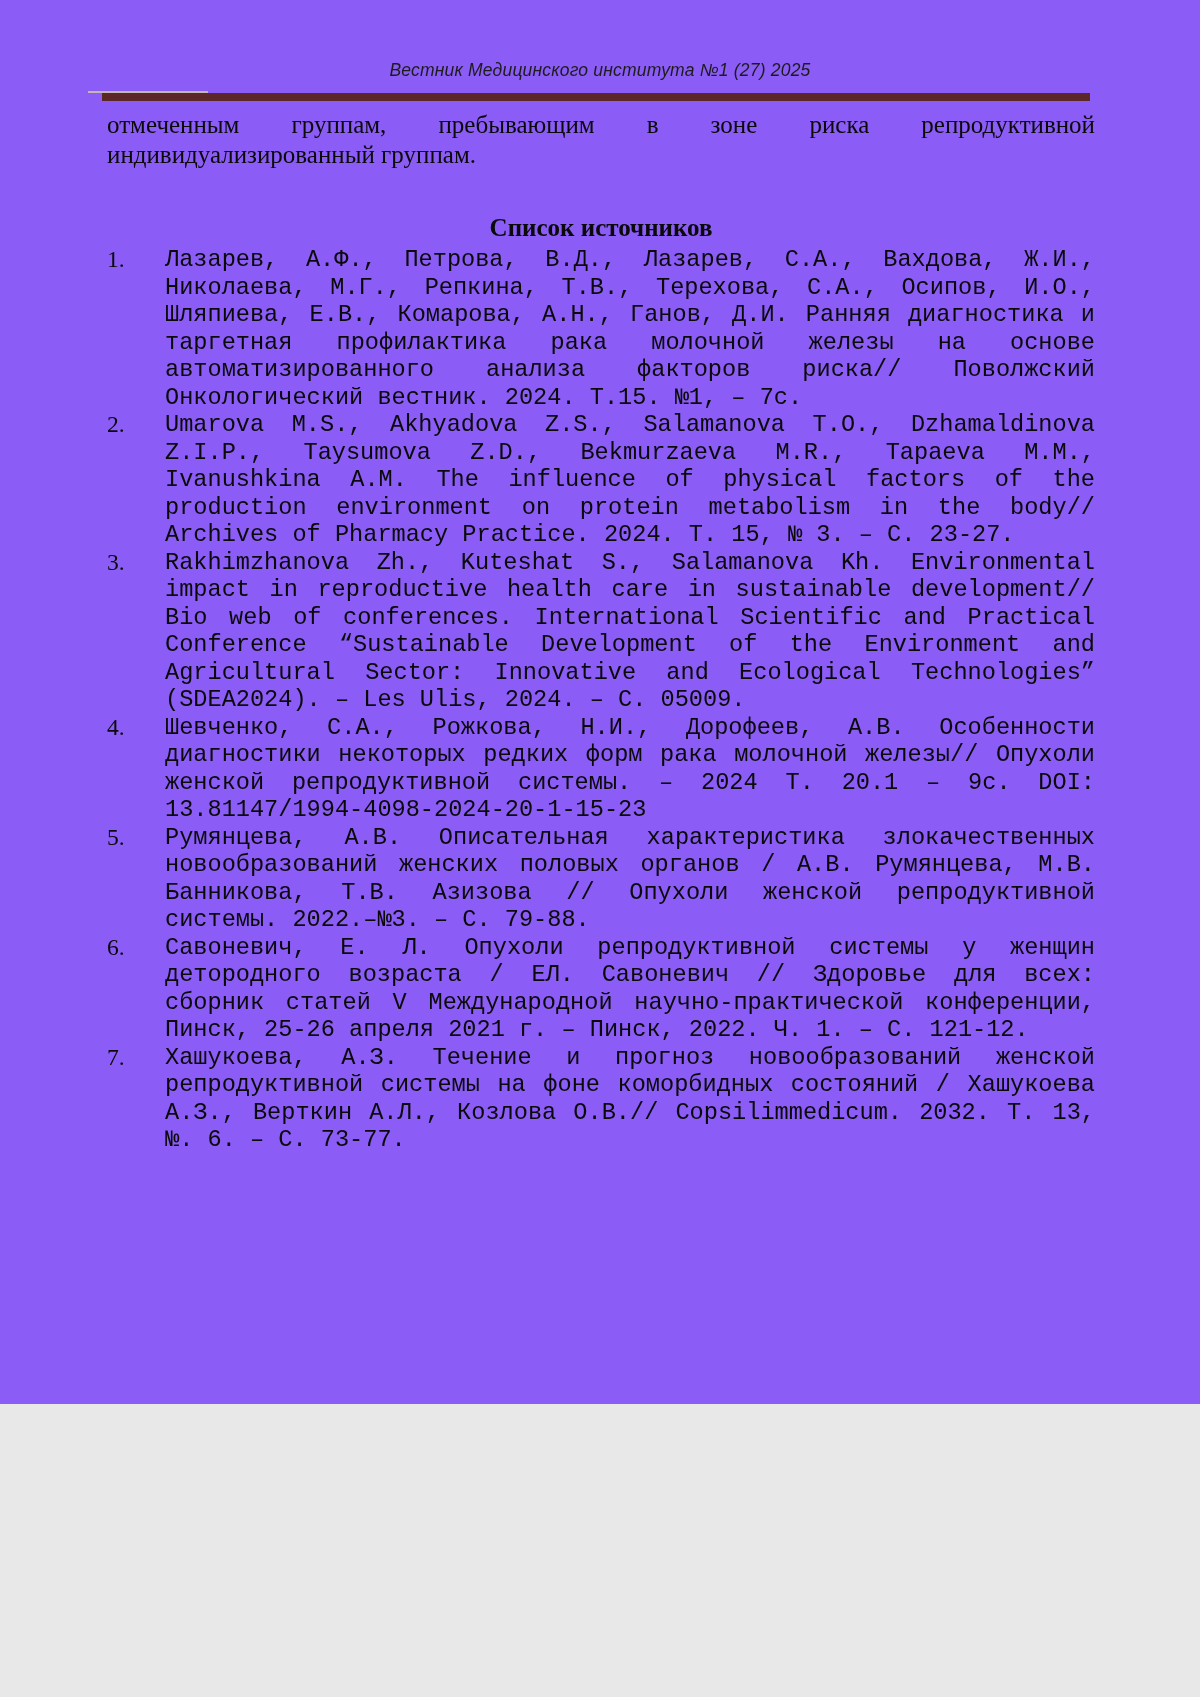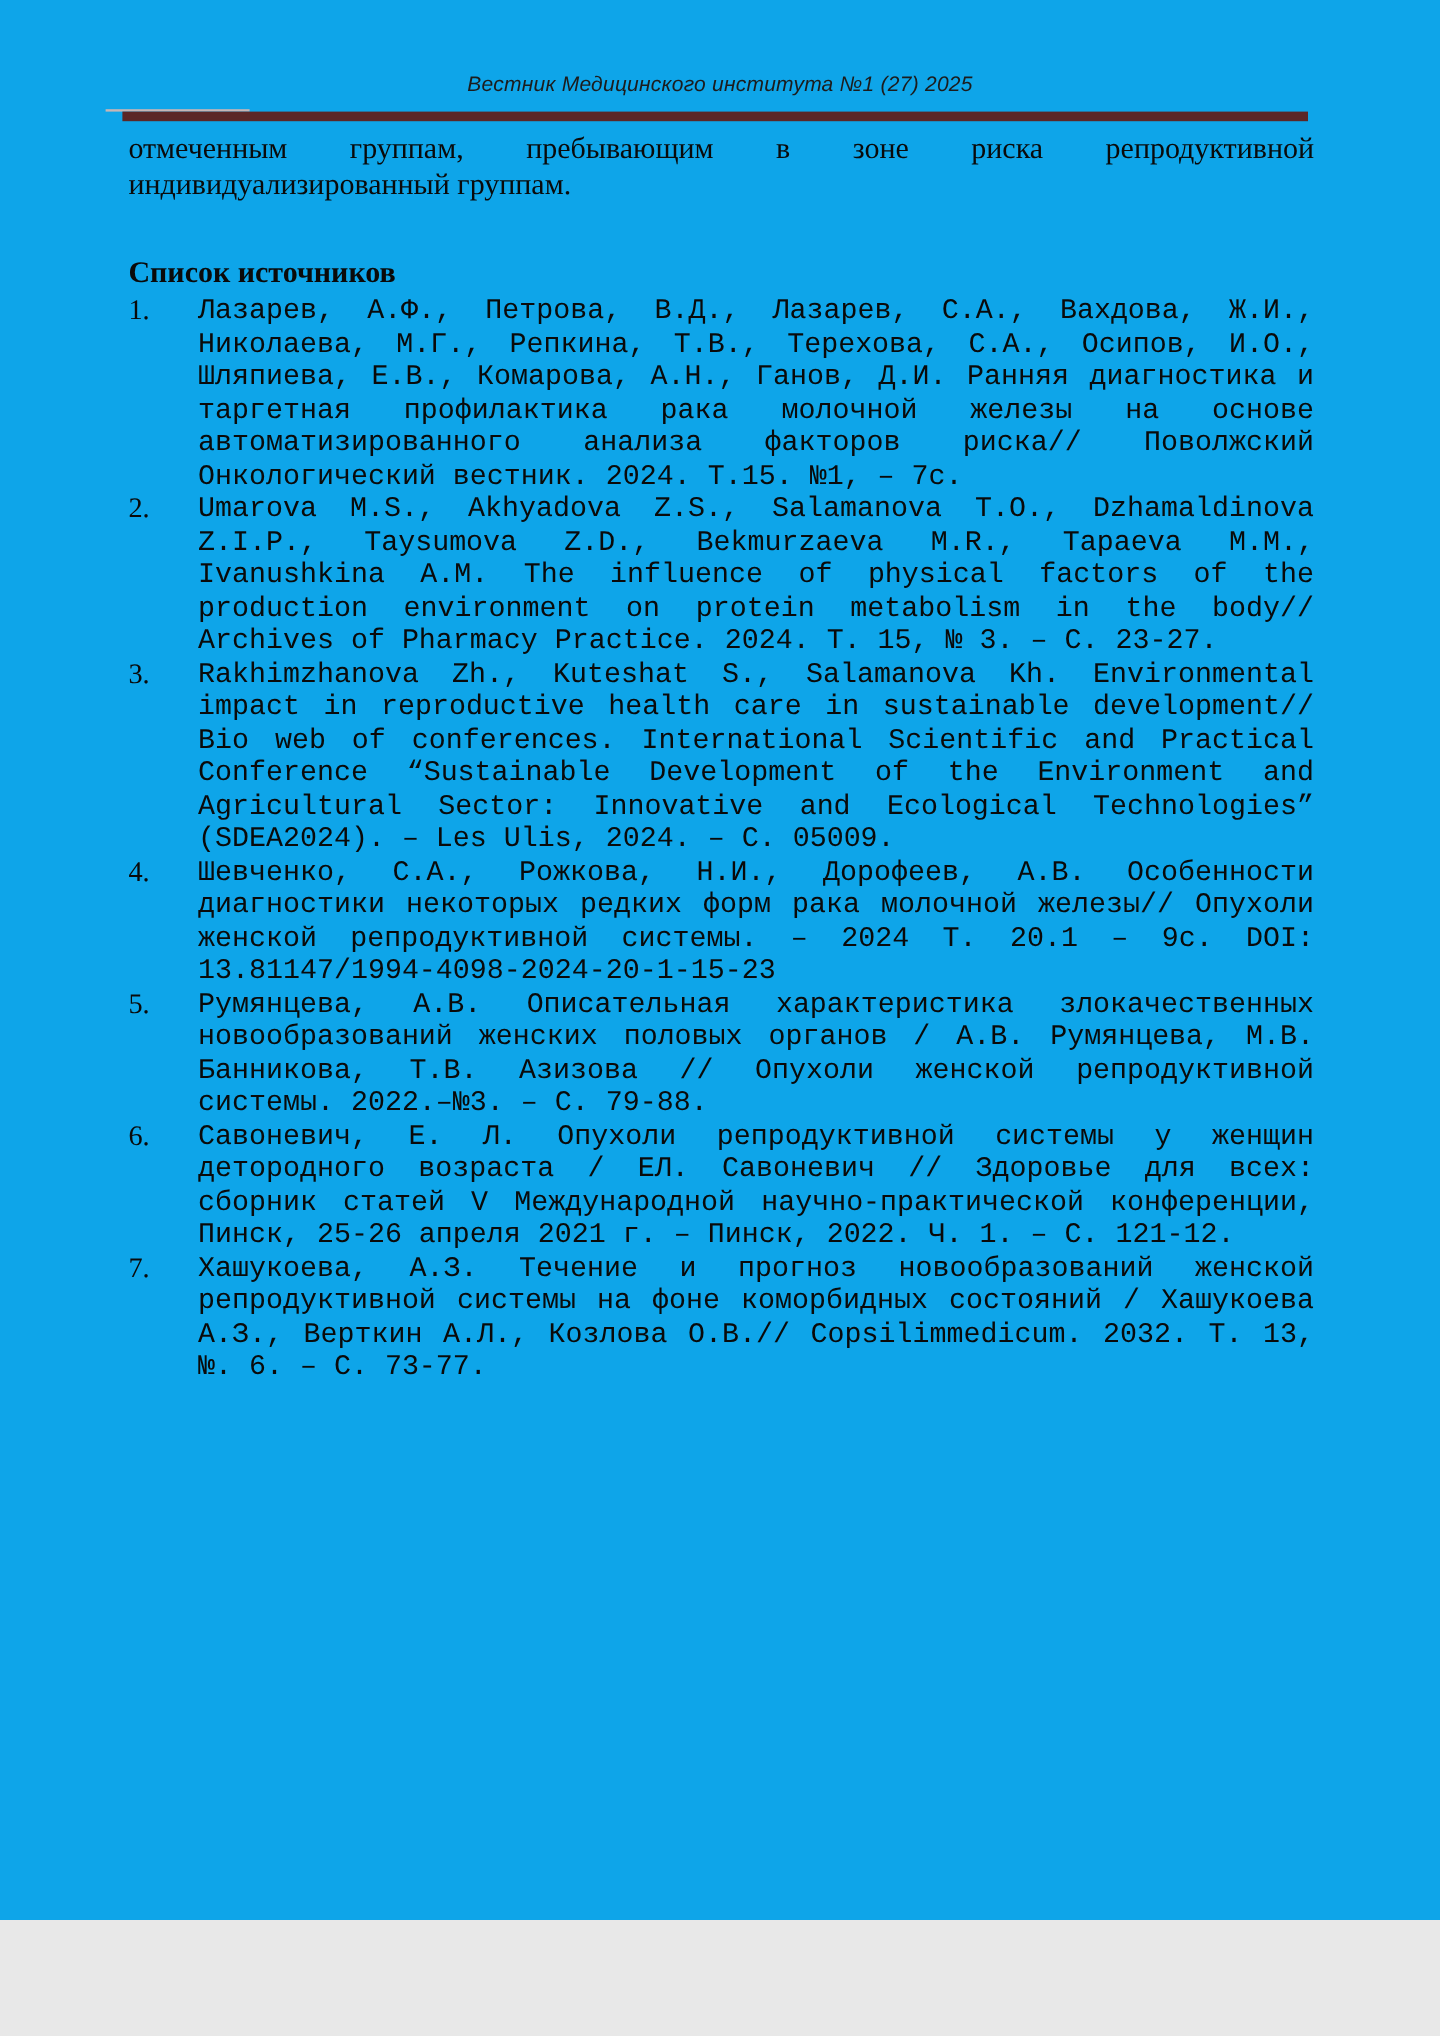--- a/index.html
+++ b/index.html
@@ -1,19 +1,19 @@
 <!DOCTYPE html>
 <html><head>
 <meta charset="utf-8">
 <style>
   html,body{margin:0;padding:0;background:#e8e8e8;}
   .page{
     position:relative;
-    width:1200px;height:1600px;
-    background:#0ea5e9;
+    width:1200px;height:1404px;
+    background:#8b5cf6;
     overflow:hidden;
     color:#0a0a0a;
     font-family:"Liberation Serif", serif;
   }
   .journal-header{
     position:absolute;top:60px;left:0;width:100%;
     text-align:center;
     font-family:"Liberation Sans", sans-serif;
     font-style:italic;
     font-size:17.5px;
@@ -36,20 +36,21 @@
   }
   .para .line{
     text-align:justify;
     text-align-last:justify;
   }
   .para .line.last{
     text-align:left;
     text-align-last:left;
   }
   .sources-heading{
+    text-align:center;
     font-weight:bold;
     font-size:25px;
     margin-top:44px;
     margin-bottom:4px;
   }
   .ref-list{margin-top:2px;}
   .ref-item{
     display:flex;
     font-size:23.6px;
     line-height:27.5px;

